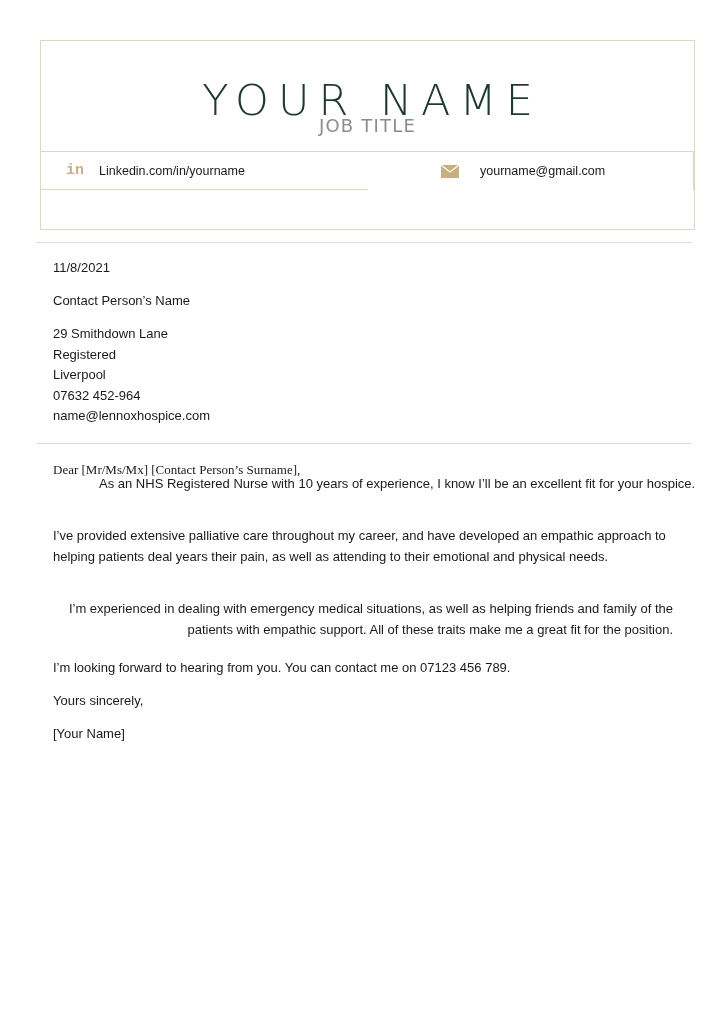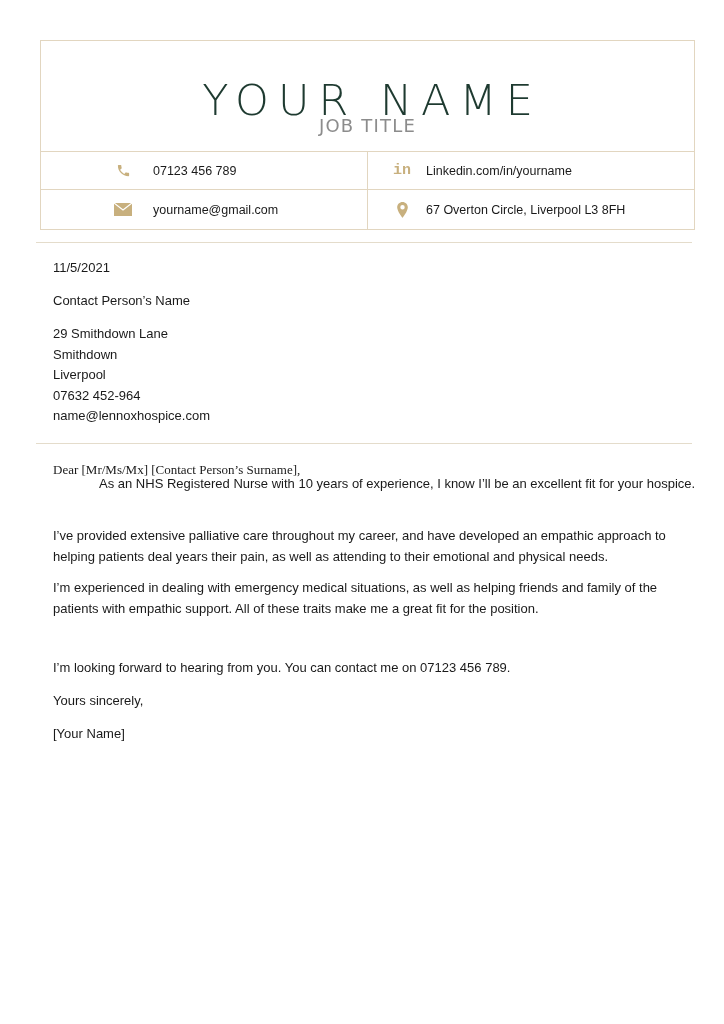--- a/index.html
+++ b/index.html
@@ -51,65 +51,49 @@
     .para { width: 620px; }
   </style>
 </head>
 <body>
 
 <div class="header-box">
   <div class="name">YOUR NAME</div>
   <div class="job-title">JOB TITLE</div>
 
   <div class="contact-grid">
-    <div class="cell left top">
-      <span class="icon">
-        <svg width="15" height="15" viewBox="0 0 24 24">
-            <path fill="#c8b07e" d="M6.6 10.8c1.4 2.8 3.8 5.1 6.6 6.6l2.2-2.2c.3-.3.7-.4 1-.2 1.1.4 2.3.6 3.6.6.6 0 1 .4 1 1V20c0 .6-.4 1-1 1C10.6 21 3 13.4 3 4c0-.6.4-1 1-1h3.5c.6 0 1 .4 1 1 0 1.3.2 2.5.6 3.6.1.3 0 .7-.2 1L6.6 10.8z"></path>
-          </svg>
-      </span>
-      <span>07123 456 789</span>
-    </div>
     <div class="cell right top">
       <span class="icon li-icon">in</span>
       <span>Linkedin.com/in/yourname</span>
     </div>
     <div class="cell left">
       <span class="icon">
         <svg width="18" height="13" viewBox="0 0 18 13">
             <rect x="0" y="0" width="18" height="13" fill="#c8b07e"></rect>
             <path d="M0 0 L9 7 L18 0" stroke="#fff" stroke-width="1.2" fill="none"></path>
           </svg>
       </span>
       <span>yourname@gmail.com</span>
     </div>
-    <div class="cell right">
-      <span class="icon">
-        <svg width="11" height="16" viewBox="0 0 12 18">
-            <path fill="#c8b07e" d="M6 0C2.7 0 0 2.7 0 6c0 4.5 6 12 6 12s6-7.5 6-12C12 2.7 9.3 0 6 0zm0 8.5A2.5 2.5 0 1 1 6 3.5a2.5 2.5 0 0 1 0 5z"></path>
-          </svg>
-      </span>
-      <span>67 Overton Circle, Liverpool L3 8FH</span>
-    </div>
   </div>
 </div>
 
 <div class="divider" style="top:242px;"></div>
 
-<div class="text" style="top:258px;">11/5/2021</div>
+<div class="text" style="top:258px;">11/8/2021</div>
 <div class="text" style="top:291px;">Contact Person’s Name</div>
 <div class="text" style="top:324px;">
   <div>29 Smithdown Lane</div>
-  <div>Smithdown</div>
+  <div>Registered</div>
   <div>Liverpool</div>
   <div>07632 452-964</div>
   <div>name@lennoxhospice.com</div>
 </div>
 
 <div class="divider" style="top:443px;"></div>
 
 <div class="text" style="top:460px;font-family:Liberation Serif, serif;">Dear [Mr/Ms/Mx] [Contact Person’s Surname],</div>
 <div class="text para" style="top:474px;margin-left:46px;">As an NHS Registered Nurse with 10 years of experience, I know I’ll be an excellent fit for your hospice.</div>
 <div class="text para" style="top:526px;">I’ve provided extensive palliative care throughout my career, and have developed an empathic approach to helping patients deal years their pain, as well as attending to their emotional and physical needs.</div>
-<div class="text para" style="top:578px;">I’m experienced in dealing with emergency medical situations, as well as helping friends and family of the patients with empathic support. All of these traits make me a great fit for the position.</div>
+<div class="text para" style="top:599px;text-align:right;">I’m experienced in dealing with emergency medical situations, as well as helping friends and family of the patients with empathic support. All of these traits make me a great fit for the position.</div>
 <div class="text para" style="top:658px;">I’m looking forward to hearing from you. You can contact me on 07123 456 789.</div>
 <div class="text" style="top:691px;">Yours sincerely,</div>
 <div class="text" style="top:724px;">[Your Name]</div>
 
 </body></html>

